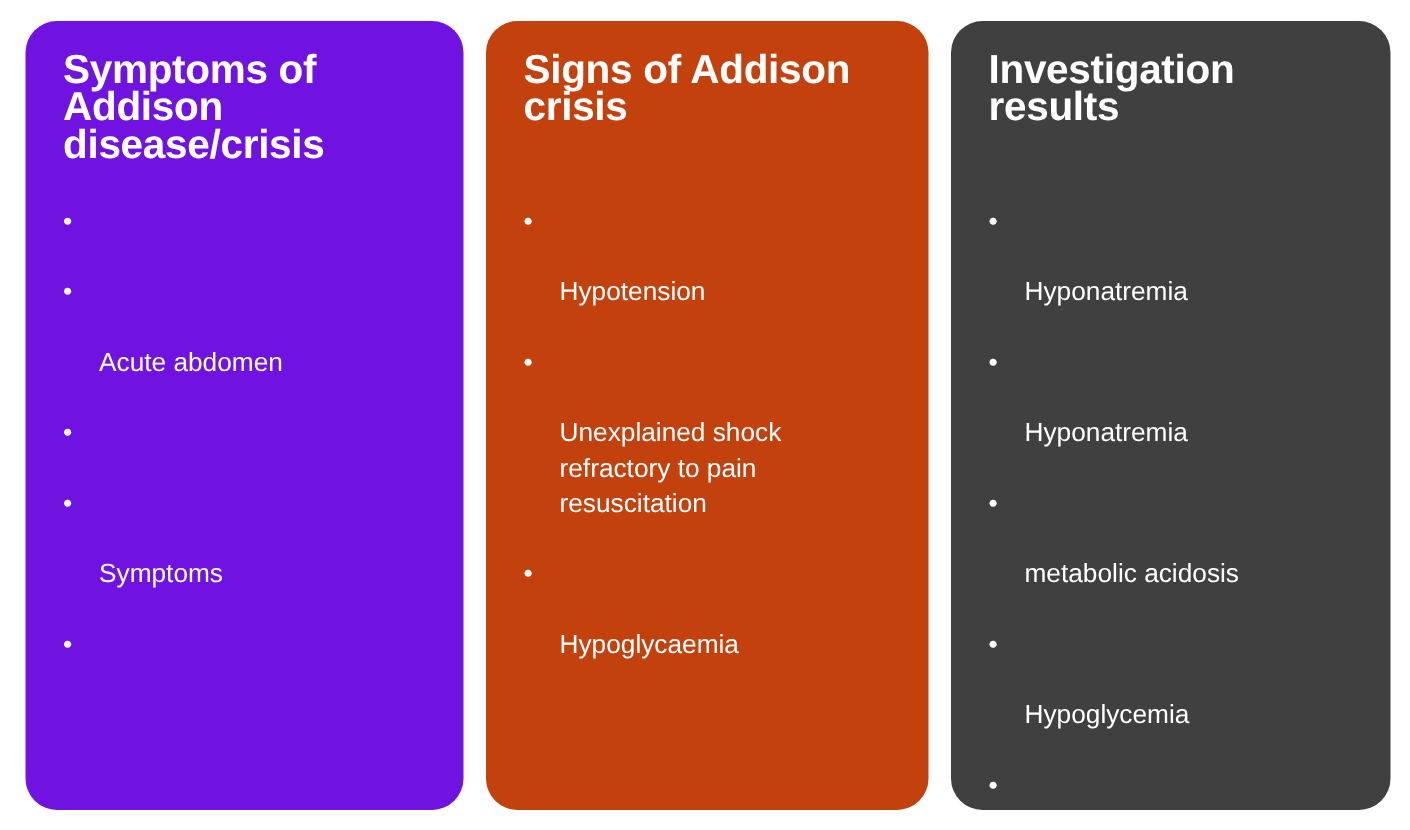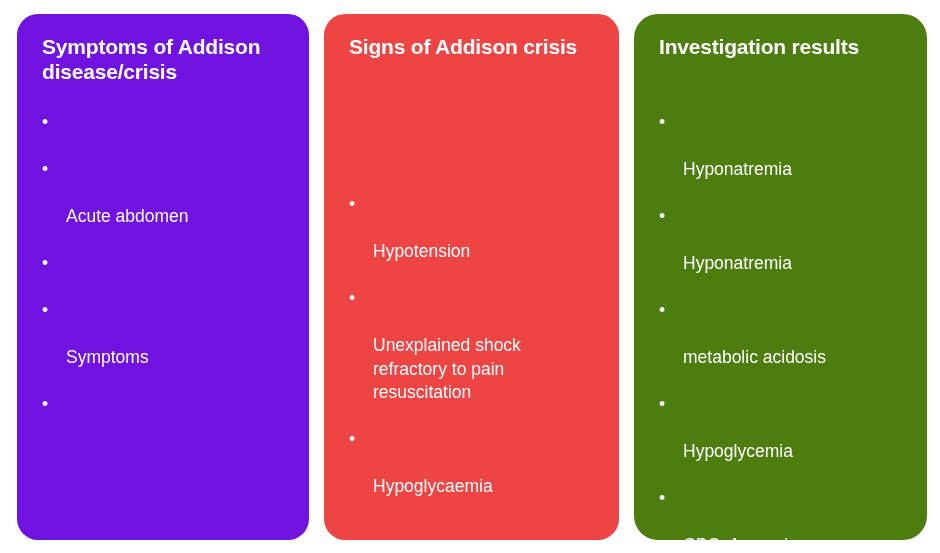--- a/index.html
+++ b/index.html
@@ -38,21 +38,21 @@
     flex-direction: column;
     overflow: hidden;
   }
 
   .card-1 { width: 292px; flex: 0 0 292px; }
   .card-2 { width: 295px; flex: 0 0 295px; }
   .card-3 { width: 293px; flex: 0 0 293px; }
 
   .card-title {
     color: #ffffff;
-    font-size: 21px;
+    font-size: 27px;
     line-height: 25px;
     font-weight: bold;
     letter-spacing: -0.2px;
     margin: 0;
     white-space: pre-line;
   }
 
   .bullet-list {
     list-style: none;
     margin: 0;
@@ -114,41 +114,41 @@
         <span class="bullet-text">Symptoms</span>
       </li>
       <li class="bullet-item">
         <span class="bullet-dot">•</span>
         
       </li>
 
     </ul>
   </section>
 
-  <section class="card card-2" style="background: #ef4444; justify-content: space-between;">
+  <section class="card card-2" style="background: #c2410c;">
     <h2 class="card-title">Signs of Addison crisis</h2>
     <ul class="bullet-list">
       <li class="bullet-item">
         <span class="bullet-dot">•</span>
         <span class="bullet-text">Hypotension</span>
       </li>
       <li class="bullet-item">
         <span class="bullet-dot">•</span>
         <span class="bullet-text">Unexplained shock
 refractory to pain
 resuscitation</span>
       </li>
       <li class="bullet-item">
         <span class="bullet-dot">•</span>
         <span class="bullet-text">Hypoglycaemia</span>
       </li>
     </ul>
   </section>
 
-  <section class="card card-3" style="background: #4d7c0f; border-radius: 24px;">
+  <section class="card card-3" style="background: #404040;">
     <h2 class="card-title">Investigation results</h2>
     <ul class="bullet-list">
       <li class="bullet-item">
         <span class="bullet-dot">•</span>
         <span class="bullet-text">Hyponatremia</span>
       </li>
       <li class="bullet-item">
         <span class="bullet-dot">•</span>
         <span class="bullet-text">Hyponatremia</span>
       </li>

